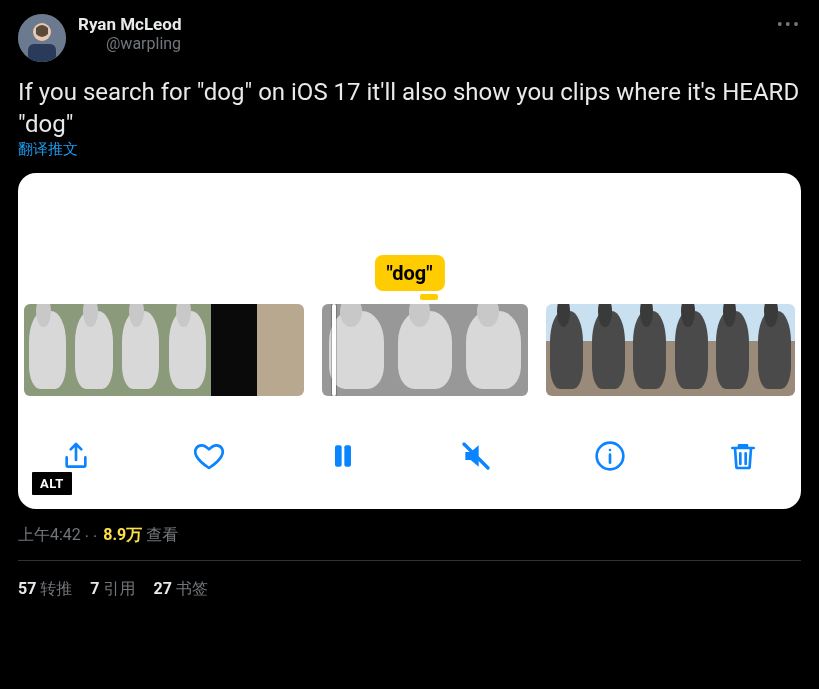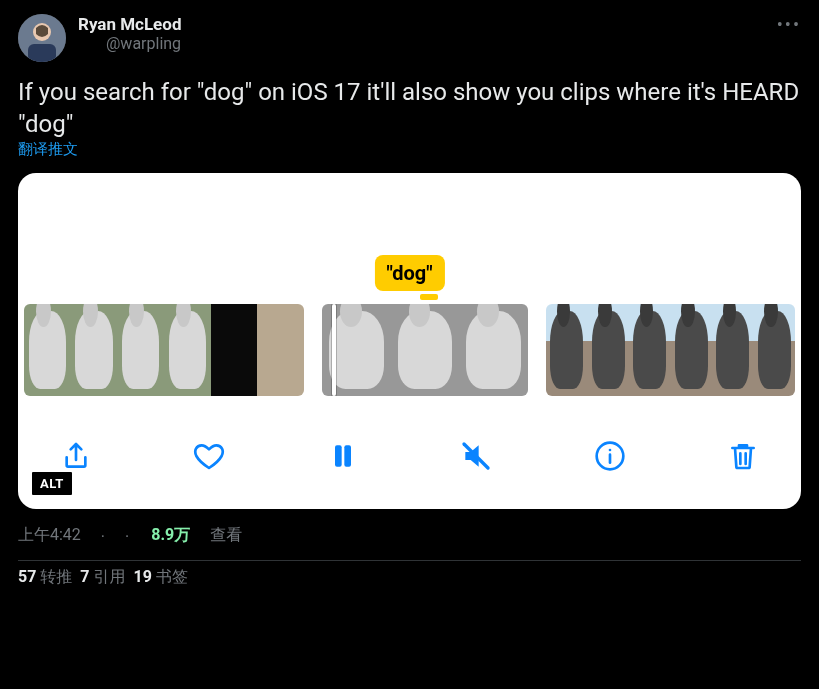--- a/index.html
+++ b/index.html
@@ -34,24 +34,24 @@
   .frame.gray { background: #989898; }
   .frame.deck { background: linear-gradient(#c8e0f0 0 40%, #9a8a7a 40% 100%); }
   .frame.deck .dog-shape { background: #4a4a4a; }
   .frame.deck .dog-shape::after { background: #3a3a3a; }
   .playhead { position: absolute; top: 0; bottom: 0; left: 10px; width: 4px; background: #fff; border-radius: 2px; box-shadow: 0 0 0 1px rgba(0,0,0,0.2); z-index: 5; }
   .toolbar { position: absolute; left: 0; right: 0; bottom: 22px; height: 62px; display: flex; align-items: center; justify-content: space-between; padding: 0 36px; }
   .tb-btn { color: #0a84ff; width: 44px; height: 44px; display: flex; align-items: center; justify-content: center; cursor: pointer; }
   .tb-btn svg { width: 32px; height: 32px; stroke: currentColor; fill: none; stroke-width: 2; }
   .tb-btn.pause svg rect { fill: #0a84ff; stroke: none; }
   .alt-badge { position: absolute; left: 14px; bottom: 14px; background: #000; color: #fff; font-size: 13px; font-weight: 700; padding: 4px 8px; border-radius: 1px; letter-spacing: 0.5px; }
-  .meta-row { margin-top: 16px; font-size: 16px; color: #71767b; display: flex; align-items: flex-end; gap: 20px; }
-  .meta-row .views-count { color: #86efac; font-weight: 700; margin-left: 2px; }
+  .meta-row { margin-top: 16px; font-size: 16px; color: #71767b; display: flex; align-items: flex-end; gap: 4px; }
+  .meta-row .views-count { color: #fde047; font-weight: 700; margin-left: 2px; }
   .divider { margin-top: 14px; height: 1px; background: #2f3336; }
-  .stats { margin-top: 6px; display: flex; gap: 8px; font-size: 16px; color: #71767b; }
+  .stats { margin-top: 18px; display: flex; gap: 18px; font-size: 16px; color: #71767b; }
   .stats .stat .num { color: #e7e9ea; font-weight: 700; margin-right: 4px; }
 </style>
 </head>
 <body>
 
 <div class="tweet">
 
   <div class="header">
     <div class="avatar">
       <svg viewBox="0 0 48 48">
@@ -180,17 +180,17 @@
   <div class="divider"></div>
 
   <div class="stats">
     <div class="stat">
       <span class="num">57</span><span>转推</span>
     </div>
     <div class="stat">
       <span class="num">7</span><span>引用</span>
     </div>
     <div class="stat">
-      <span class="num">19</span><span>书签</span>
+      <span class="num">27</span><span>书签</span>
     </div>
   </div>
 
 </div>
 
 </body></html>

